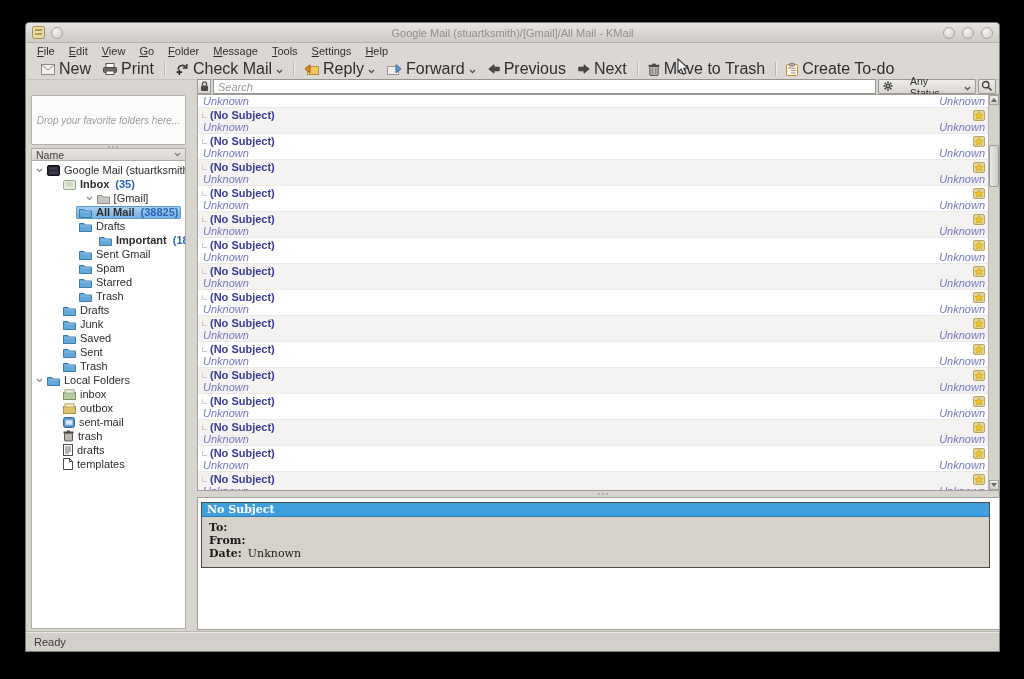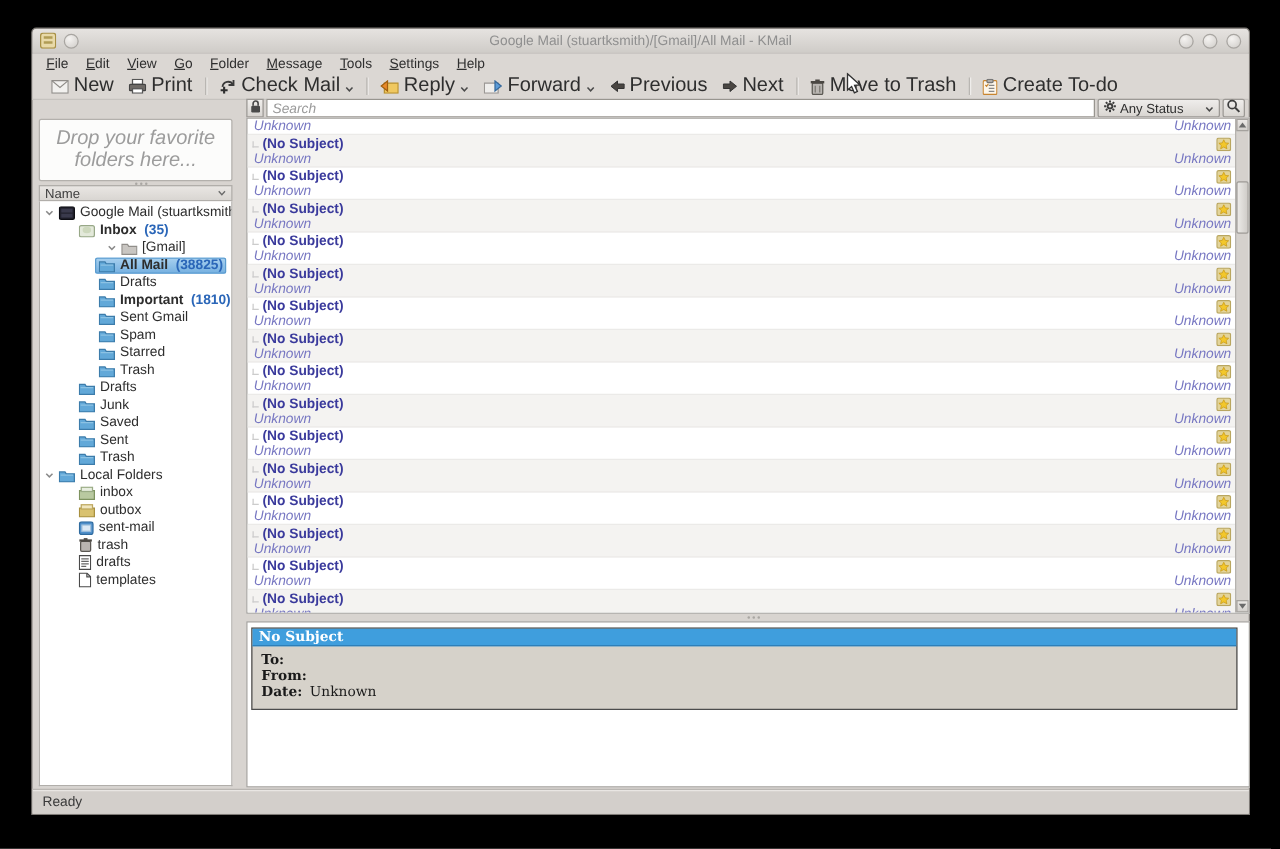--- a/index.html
+++ b/index.html
@@ -40,31 +40,31 @@
 
   
   .search-row { position:absolute; top:56px; left:171px; width:799px; height:15px;
                 display:flex; align-items:stretch; gap:2px; }
   .lock-btn { width:14px; background:linear-gradient(#f0eeec,#d8d5d1);
               border:1px solid #9c9995; display:flex; align-items:center; justify-content:center; }
   .search-input { flex:1; border:1px solid #98958f; background:#fff; color:#333;
                   font:11px "Liberation Sans",sans-serif; padding:0 4px; }
   .search-input::placeholder { color:#9a9a9a; font-style:italic; }
   .status-combo { width:98px; background:linear-gradient(#efedeb,#d9d6d2); border:1px solid #9c9995;
-                  border-radius:2px; display:flex; align-items:center; gap:3px; padding:0 4px;
+                  border-radius:2px; display:flex; align-items:center; gap:17px; padding:0 4px;
                   font-size:10.5px; color:#2f2f2f; }
   .combo-label { flex:1; }
   .search-btn { width:18px; background:linear-gradient(#efedeb,#d9d6d2); border:1px solid #9c9995;
                 border-radius:2px; display:flex; align-items:center; justify-content:center; }
 
   
   .favorites { position:absolute; left:5px; top:72px; width:155px; height:50px;
                background:#fcfcfb; border:1px solid #b3b0ac; border-radius:2px;
                display:flex; align-items:center; justify-content:center;
-               color:#9c9c9c; font-style:italic; font-size:16px; text-align:center; }
+               color:#9c9c9c; font-style:italic; font-size:10px; text-align:center; }
   .splitter-dots { position:absolute; display:flex; justify-content:center; align-items:center; }
   .dots { width:2px; height:2px; background:#a9a6a2; border-radius:50%;
           box-shadow:4px 0 0 #a9a6a2, 8px 0 0 #a9a6a2; }
   .h-splitter-left { left:5px; top:122px; width:155px; height:3px; }
   .name-header { position:absolute; left:5px; top:125px; width:155px; height:13px;
                  background:linear-gradient(#e9e6e3,#d9d6d2); border:1px solid #b1aeaa;
                  display:flex; align-items:center; padding:0 4px; font-size:10.5px; color:#3d3d3d; }
   .name-chevron { margin-left:auto; display:flex; }
   .tree { position:absolute; left:5px; top:138px; width:155px; height:468px; background:#fff;
           border:1px solid #b1aeaa; border-top:none; overflow:hidden; font-size:11px; padding-top:2px; }
@@ -387,21 +387,21 @@
         <span class="tree-inner">
           <span class="tree-icn">
             <svg width="13" height="11">
               <path d="M0.5 2.5 H5 L6 4 H12.5 V10.5 H0.5 Z" fill="#62a8d8" stroke="#3c7cab"></path>
               <path d="M1.5 5 H11.5" stroke="#8cc2e4"></path>
             </svg>
           </span>
           <span>Drafts</span>
         </span>
       </div>
-      <div class="tree-row" style="padding-left: 35px;">
+      <div class="tree-row" style="padding-left: 35px; margin-left: 20px;">
         <span class="tree-spacer"></span>
         <span class="tree-inner">
           <span class="tree-icn">
             <svg width="13" height="11">
               <path d="M0.5 2.5 H5 L6 4 H12.5 V10.5 H0.5 Z" fill="#62a8d8" stroke="#3c7cab"></path>
               <path d="M1.5 5 H11.5" stroke="#8cc2e4"></path>
             </svg>
           </span>
           <span class="bold">Important</span>
           <span class="tree-count">(1810)</span>

